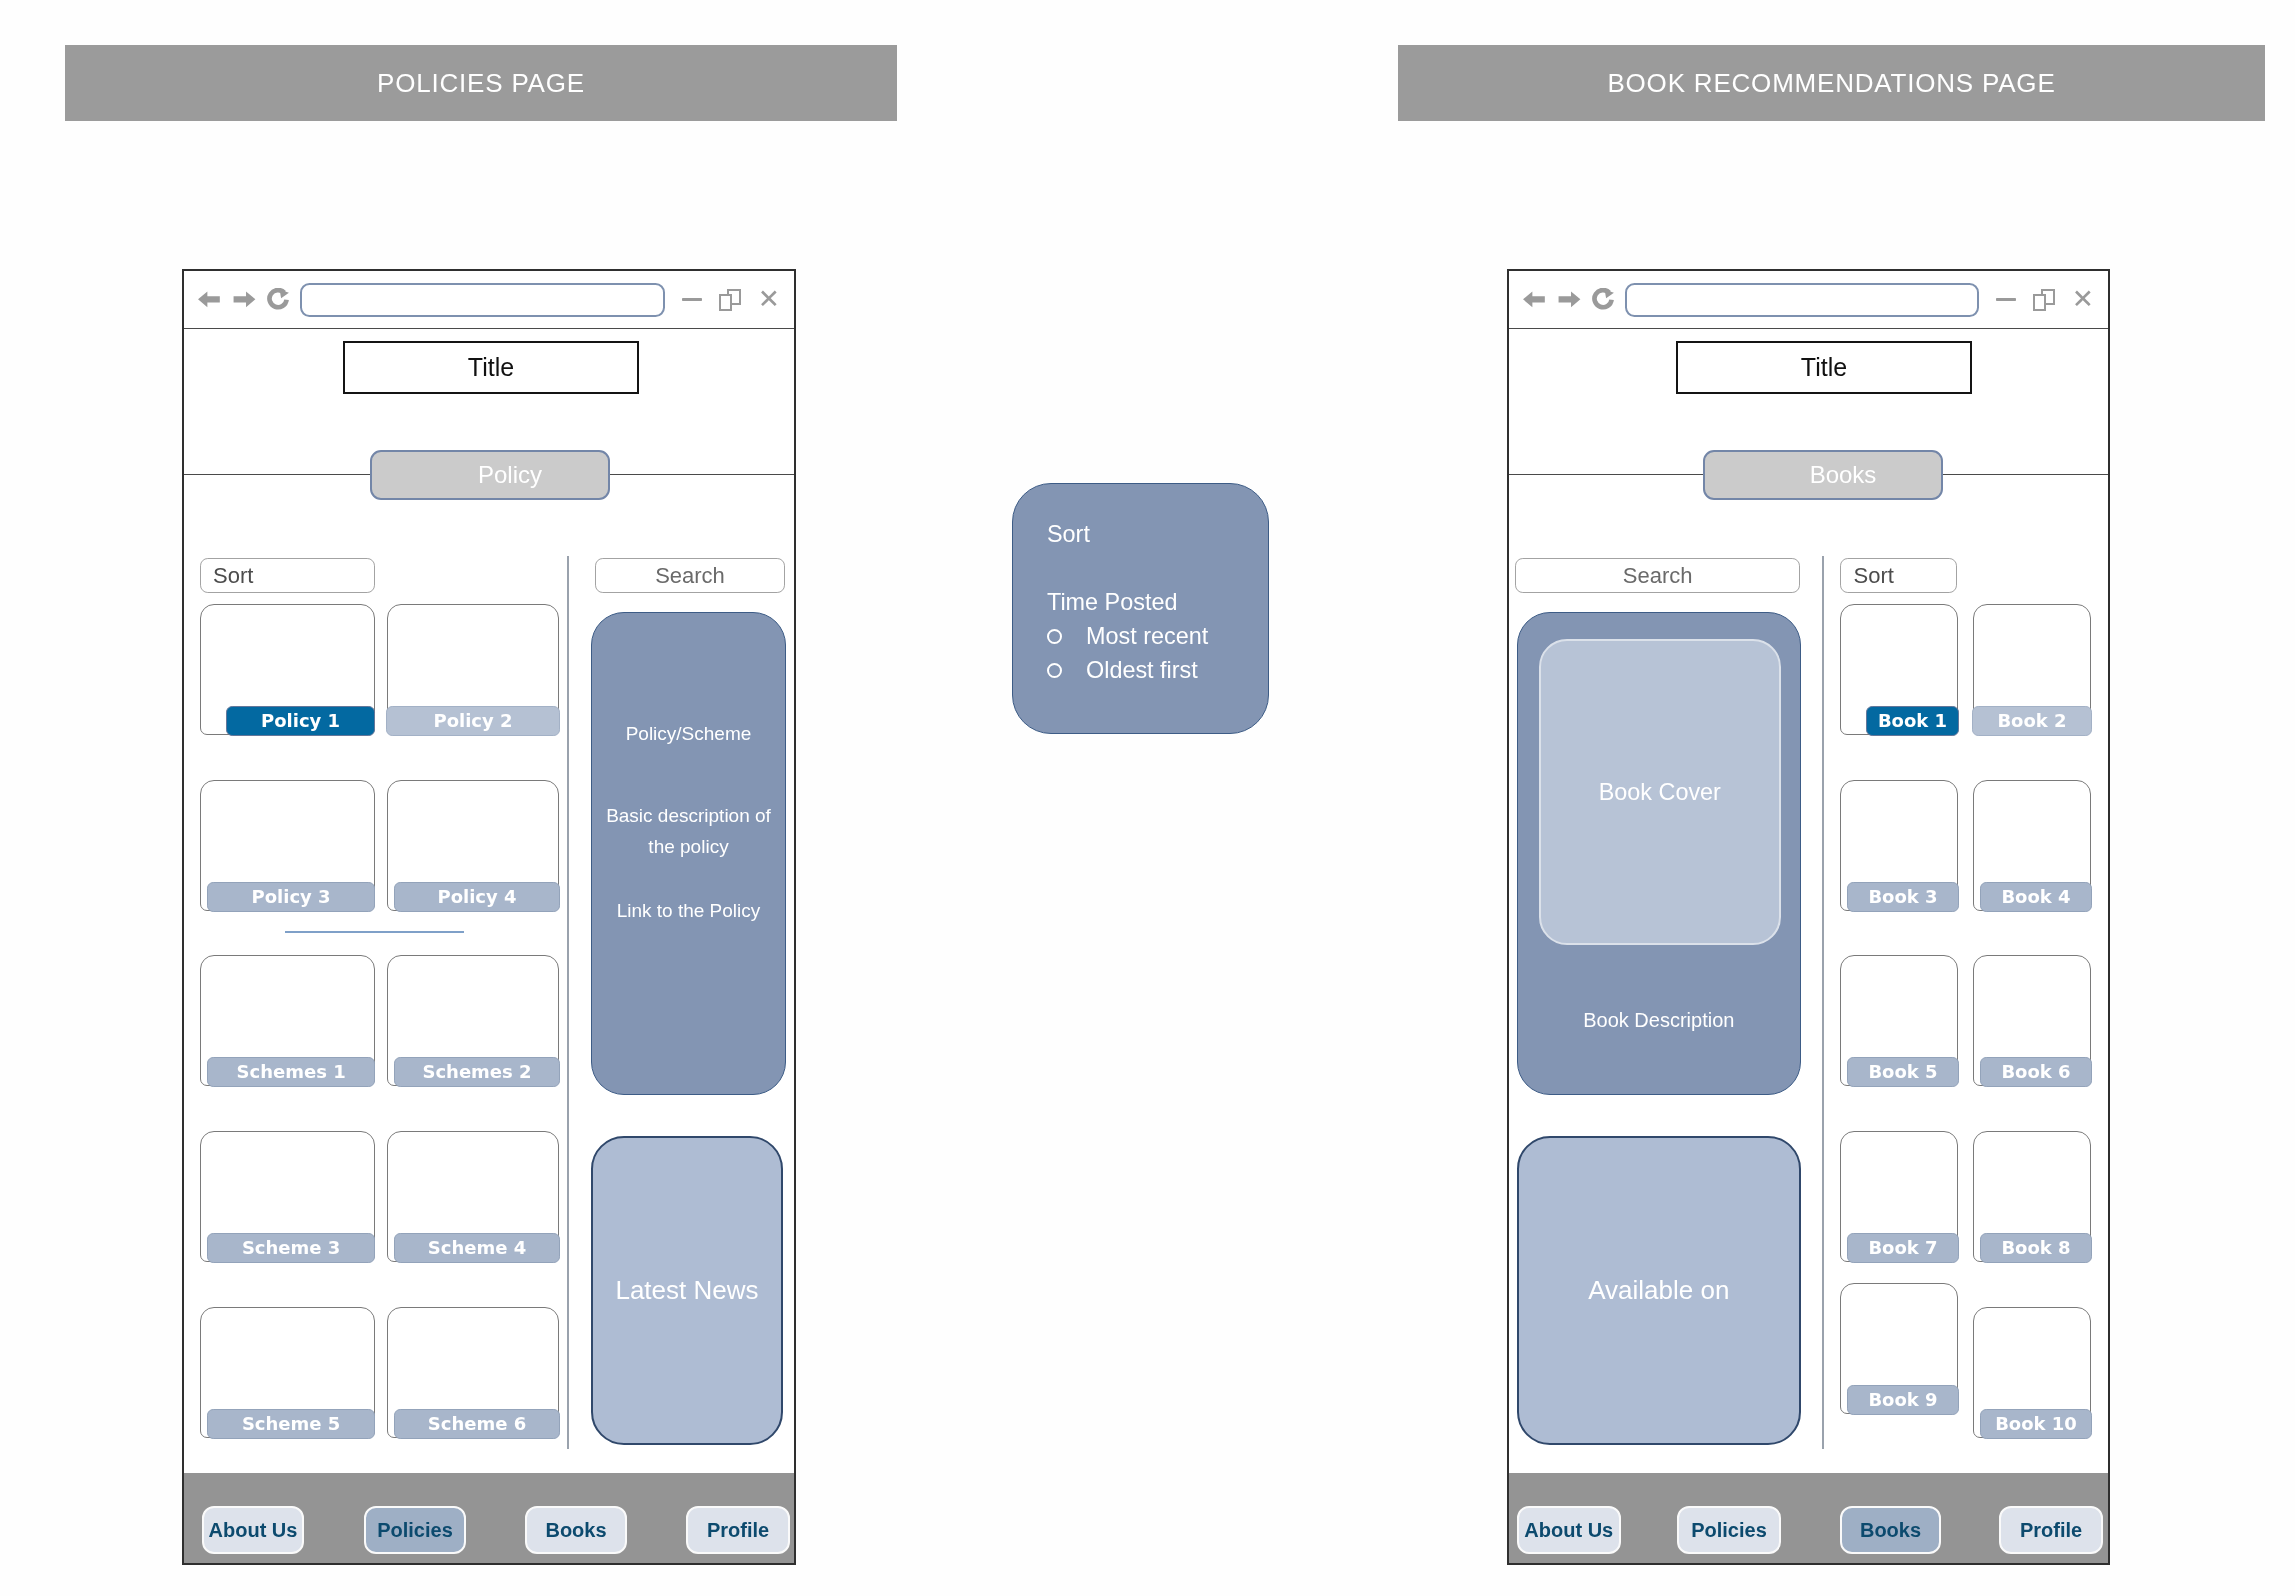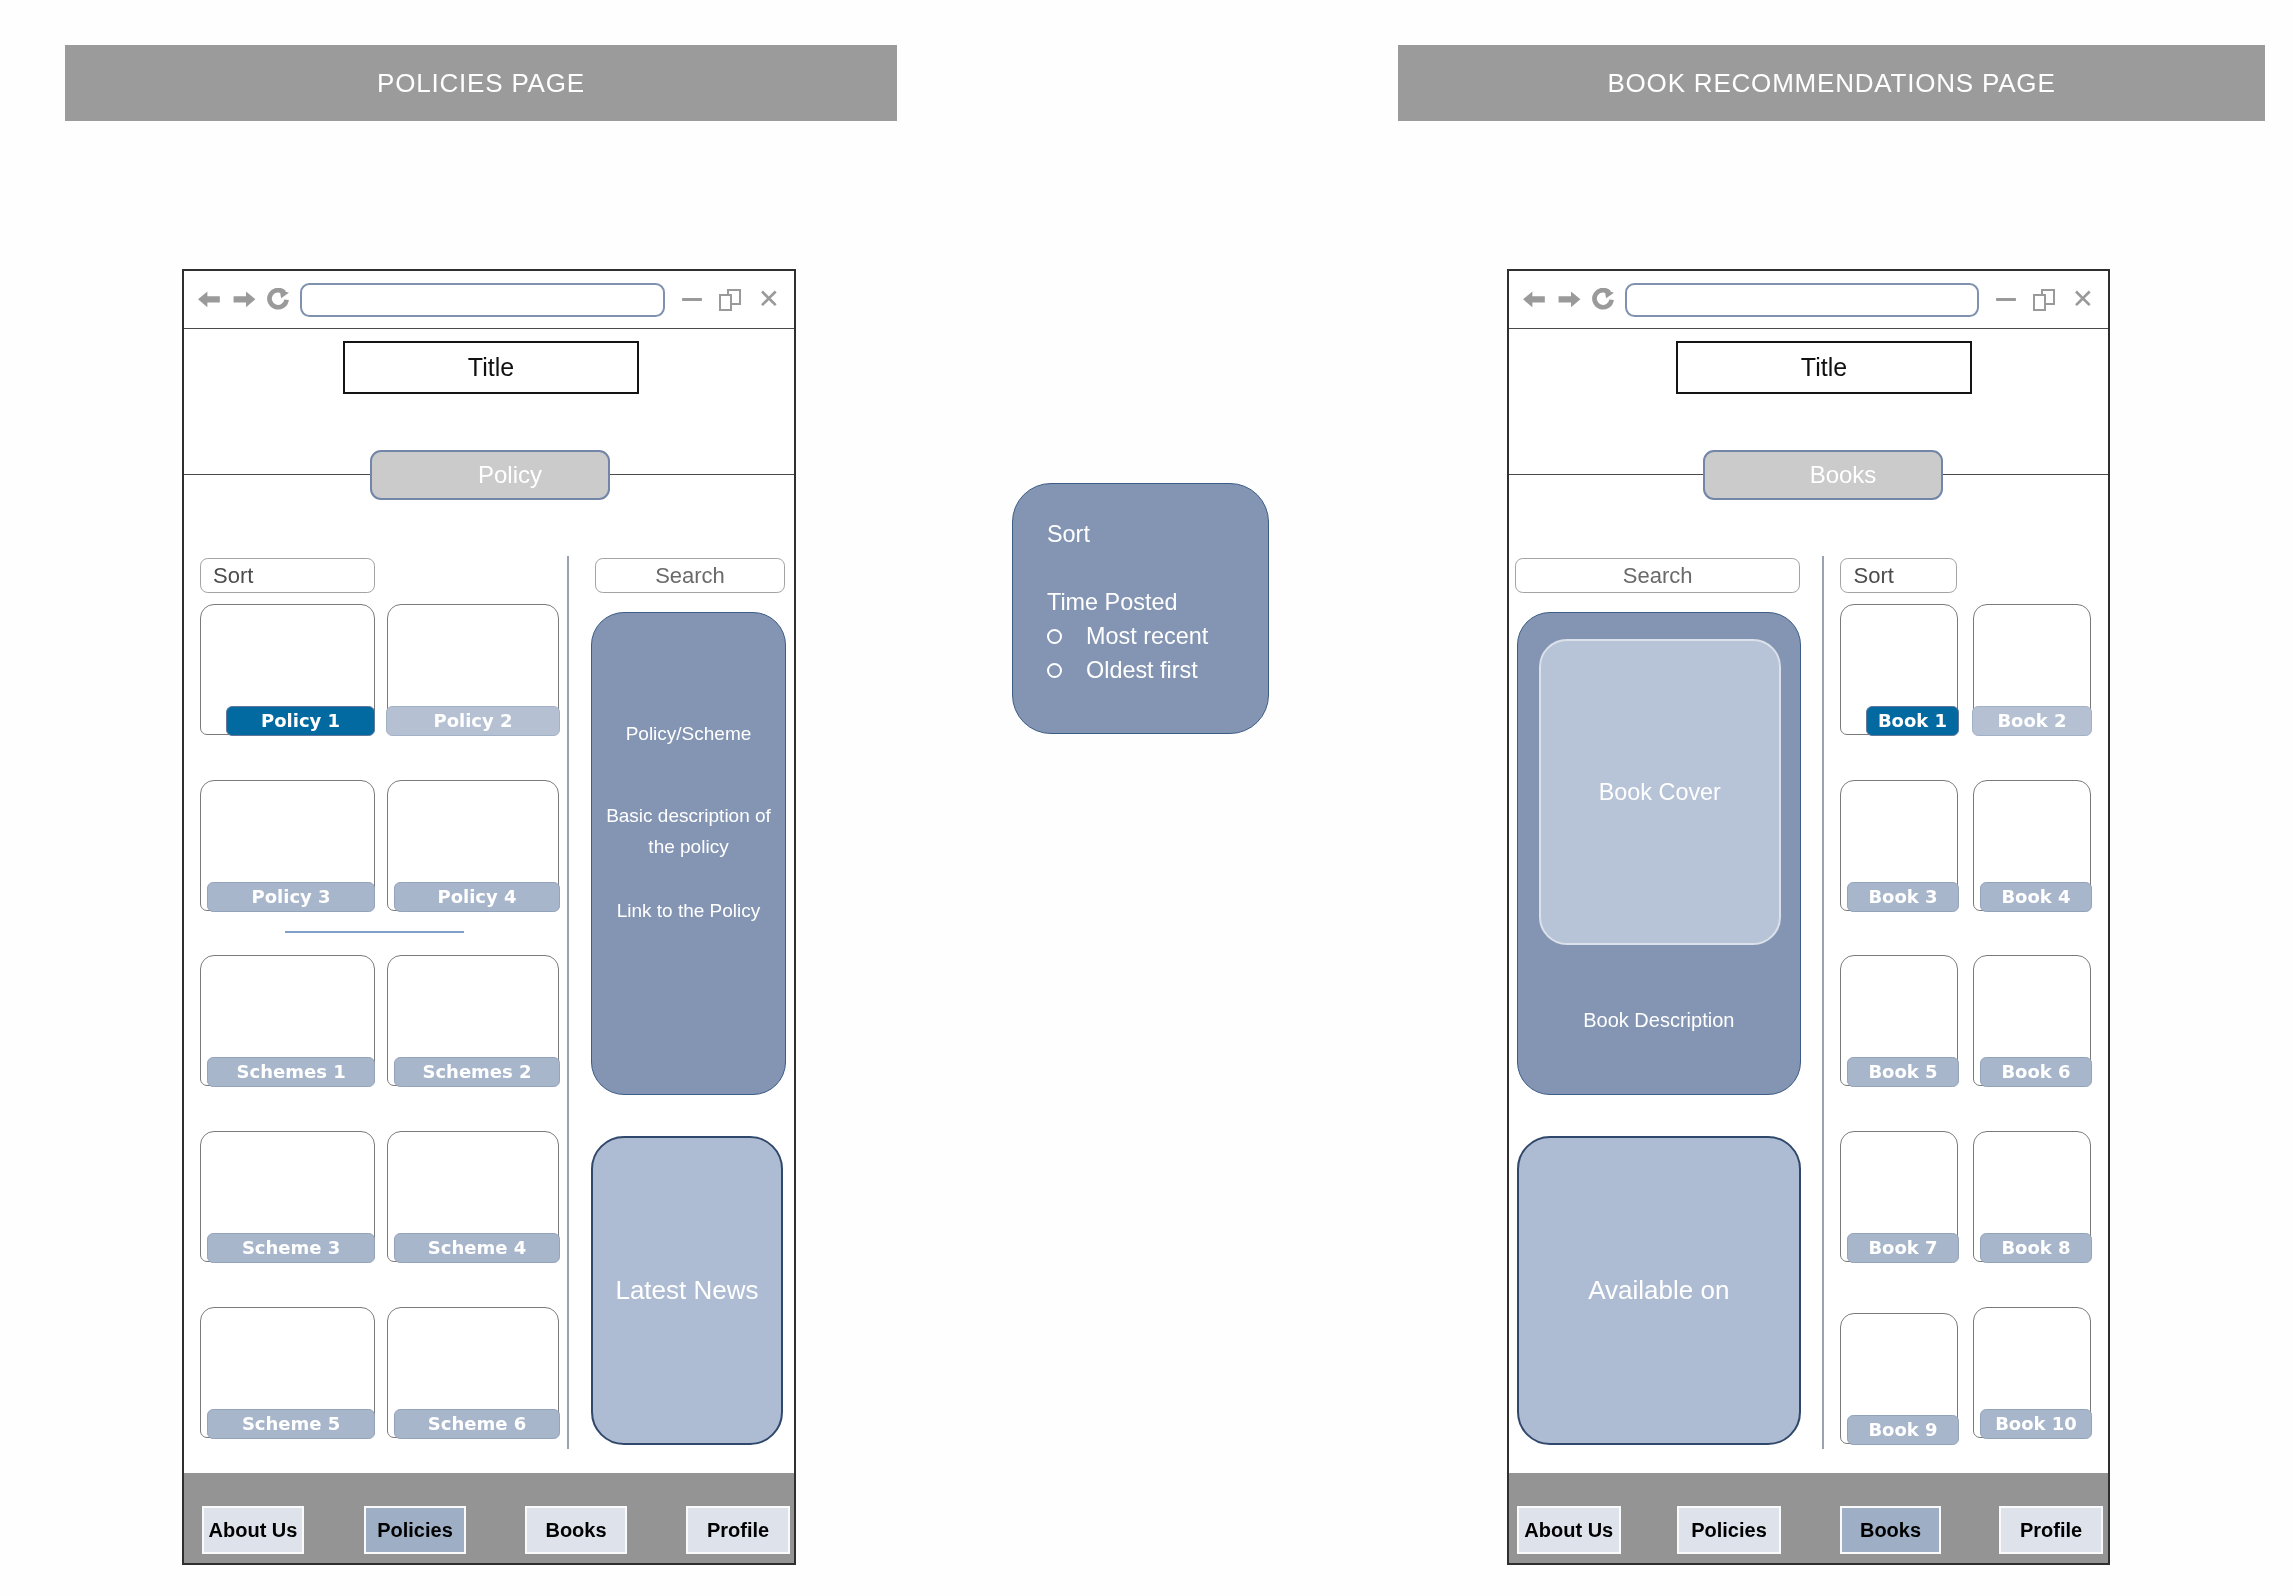--- a/index.html
+++ b/index.html
@@ -56,23 +56,23 @@
     box-sizing:border-box;color:#fff;display:flex;align-items:center;justify-content:center;font-size:26px;}
   .detail-stack{display:flex;flex-direction:column;align-items:center;text-align:center;
     font-size:19px;line-height:31px;padding:105px 14px 0 14px;}
   .detail-stack .gap1{height:51px;} .detail-stack .gap2{height:33px;}
   .cover-inner{position:absolute;background:#b7c3d6;border:2.3px solid #dbe1ea;border-radius:28px;
     box-sizing:border-box;display:flex;align-items:center;justify-content:center;font-size:23.4px;color:#fff;}
   .book-desc{position:absolute;left:0;right:0;text-align:center;font-size:20px;color:#fff;}
 
   
   .bottom-nav{position:absolute;left:0;right:0;bottom:0;height:90px;background:#949494;}
-  .nav-btn{position:absolute;top:33px;height:48px;background:#dde2eb;border:2.3px solid #fafafa;border-radius:0;
+  .nav-btn{position:absolute;top:33px;height:48px;background:#dde2eb;border:2.3px solid #fafafa;border-radius:12px;
     box-sizing:border-box;display:flex;align-items:center;justify-content:center;
-    font-size:20px;font-weight:600;color:#000000;text-align:center;}
+    font-size:20px;font-weight:600;color:#0c4a6e;text-align:center;}
   .nav-btn.selected{background:#9eafc5;}
 
   
   .popup{position:absolute;left:1012px;top:483px;width:257px;height:251px;background:#8395b3;
     border:1.6px solid #3d5c86;border-radius:39px;box-sizing:border-box;color:#fff;
     padding:37px 34px 0 34px;font-size:23.4px;}
   .popup .group{margin-top:41px;}
   .radio-row{display:flex;align-items:center;gap:24px;margin-top:7px;}
   .radio-circle{width:15px;height:15px;border:2.3px solid #fff;border-radius:50%;box-sizing:border-box;flex:0 0 auto;}
 </style>
@@ -281,21 +281,21 @@
       </div>
     <div class="card" style="left:464px;top:684px;width:118px;">
       <div class="strip regular">Book 6</div>
       </div>
     <div class="card" style="left:331px;top:860px;width:118px;">
       <div class="strip regular">Book 7</div>
       </div>
     <div class="card" style="left:464px;top:860px;width:118px;">
       <div class="strip regular">Book 8</div>
       </div>
-    <div class="card" style="left:331px;top:1042px;width:118px;">
+    <div class="card" style="left:331px;top:1012px;width:118px;">
       <div class="strip regular">Book 9</div>
       </div>
     <div class="card" style="left:464px;top:1036px;width:118px;">
       <div class="strip regular">Book 10</div>
       </div>
 
     <div class="bottom-nav">
       <div class="nav-btn" style="left:7.8px;width:104px;">
         <span>About Us</span>
         </div>

